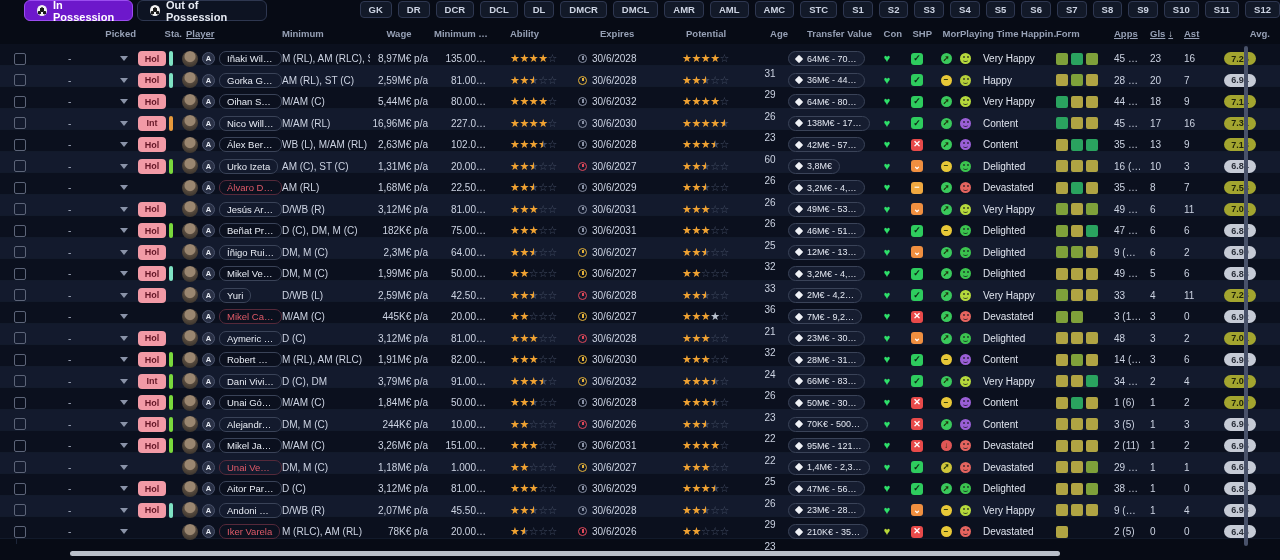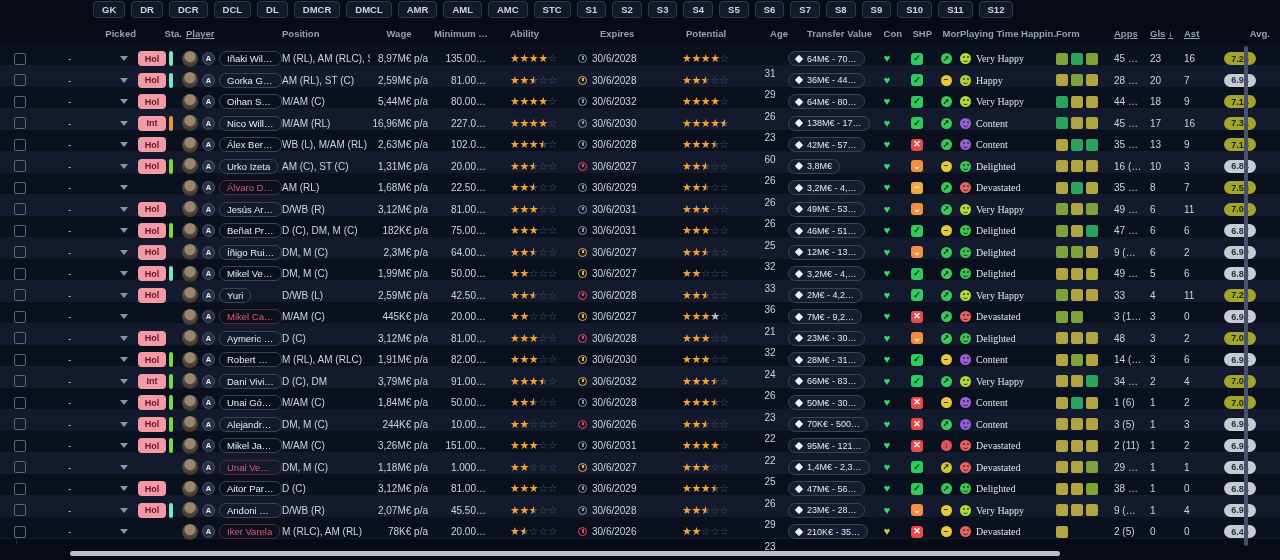--- a/index.html
+++ b/index.html
@@ -81,21 +81,21 @@
   .tag-icon { width:6px; height:6px; background:#f0f2f6; border-radius:1px; transform:rotate(45deg); flex:0 0 6px; }
 
   .c-icon { justify-content:center; }
   .heart { font-size:11px; line-height:1; }
   .shp { width:12px; height:12px; border-radius:3px; color:#0e2413; font-size:9px; font-weight:bold;
          display:flex; align-items:center; justify-content:center; line-height:1; }
   .shp.x, .shp.chevron, .shp.minus { color:#fff; }
   .mor { width:11px; height:11px; border-radius:50%; color:#203008; font-size:8px; font-weight:bold;
          display:flex; align-items:center; justify-content:center; line-height:1; }
 
-  .c-happy { gap:5px;font-family:Liberation Serif, serif; }
+  .c-happy { gap:12px; }
   .smiley { width:11px; height:11px; border-radius:50%; position:relative; flex:0 0 11px; }
   .smiley::before { content:""; position:absolute; left:2.5px; top:3px; width:2px; height:2px;
                     background:rgba(20,20,30,.75); border-radius:50%; box-shadow:4px 0 0 rgba(20,20,30,.75); }
   .smiley::after { content:""; position:absolute; left:3px; top:4.5px; width:5px; height:3.5px;
                    border-bottom:1.2px solid rgba(20,20,30,.75); border-radius:50%; }
   .happy-label { color:#dfe4ee; }
 
   .c-form { gap:3px; }
   .form-sq { width:12px; height:12px; border-radius:2px; }
 
@@ -111,20 +111,30 @@
   .hscroll { position:absolute; left:70px; top:551px; width:990px; height:5px; border-radius:3px; background:#b9bfc9; }
   .vscroll { position:absolute; left:1244px; top:46px; width:4px; height:500px; border-radius:2px; background:#49526a; }
   .table-edge { position:absolute; left:16px; top:44px; width:1px; height:500px; background:#1c2538; }
 </style>
 </head>
 <body>
 
 <div id="app">
 
   <div class="topbar">
+    <div class="tabs" id="tabs">
+        <div class="tab active">
+          <span class="ball"></span>
+          <span>In Possession</span>
+        </div>
+        <div class="tab">
+          <span class="ball"></span>
+          <span>Out of Possession</span>
+        </div>
+      </div>
     <div class="pos-filters" id="pos-filters">
         <div class="pos-btn">GK</div>
         <div class="pos-btn">DR</div>
         <div class="pos-btn">DCR</div>
         <div class="pos-btn">DCL</div>
         <div class="pos-btn">DL</div>
         <div class="pos-btn">DMCR</div>
         <div class="pos-btn">DMCL</div>
         <div class="pos-btn">AMR</div>
         <div class="pos-btn">AML</div>
@@ -143,21 +153,21 @@
         <div class="pos-btn">S11</div>
         <div class="pos-btn">S12</div>
       </div>
   </div>
 
   <div class="hdr grid">
     <div></div>
     <div class="h-c">Picked</div>
     <div class="h-c">Sta.</div>
     <div class="h-l h-pad-l">Player</div>
-    <div class="h-l">Position</div>
+    <div class="h-l">Minimum</div>
     <div class="h-r h-pad-r">Wage</div>
     <div class="h-r h-pad-r">Minimum …</div>
     <div class="h-l" style="padding-left:18px">Ability</div>
     <div class="h-l" style="padding-left:22px">Expires</div>
     <div class="h-l" style="padding-left:22px">Potential</div>
     <div class="h-c">Age</div>
     <div class="h-c">Transfer Value</div>
     <div class="h-c">Con</div>
     <div class="h-c">SHP</div>
     <div class="h-c">Mor</div>

